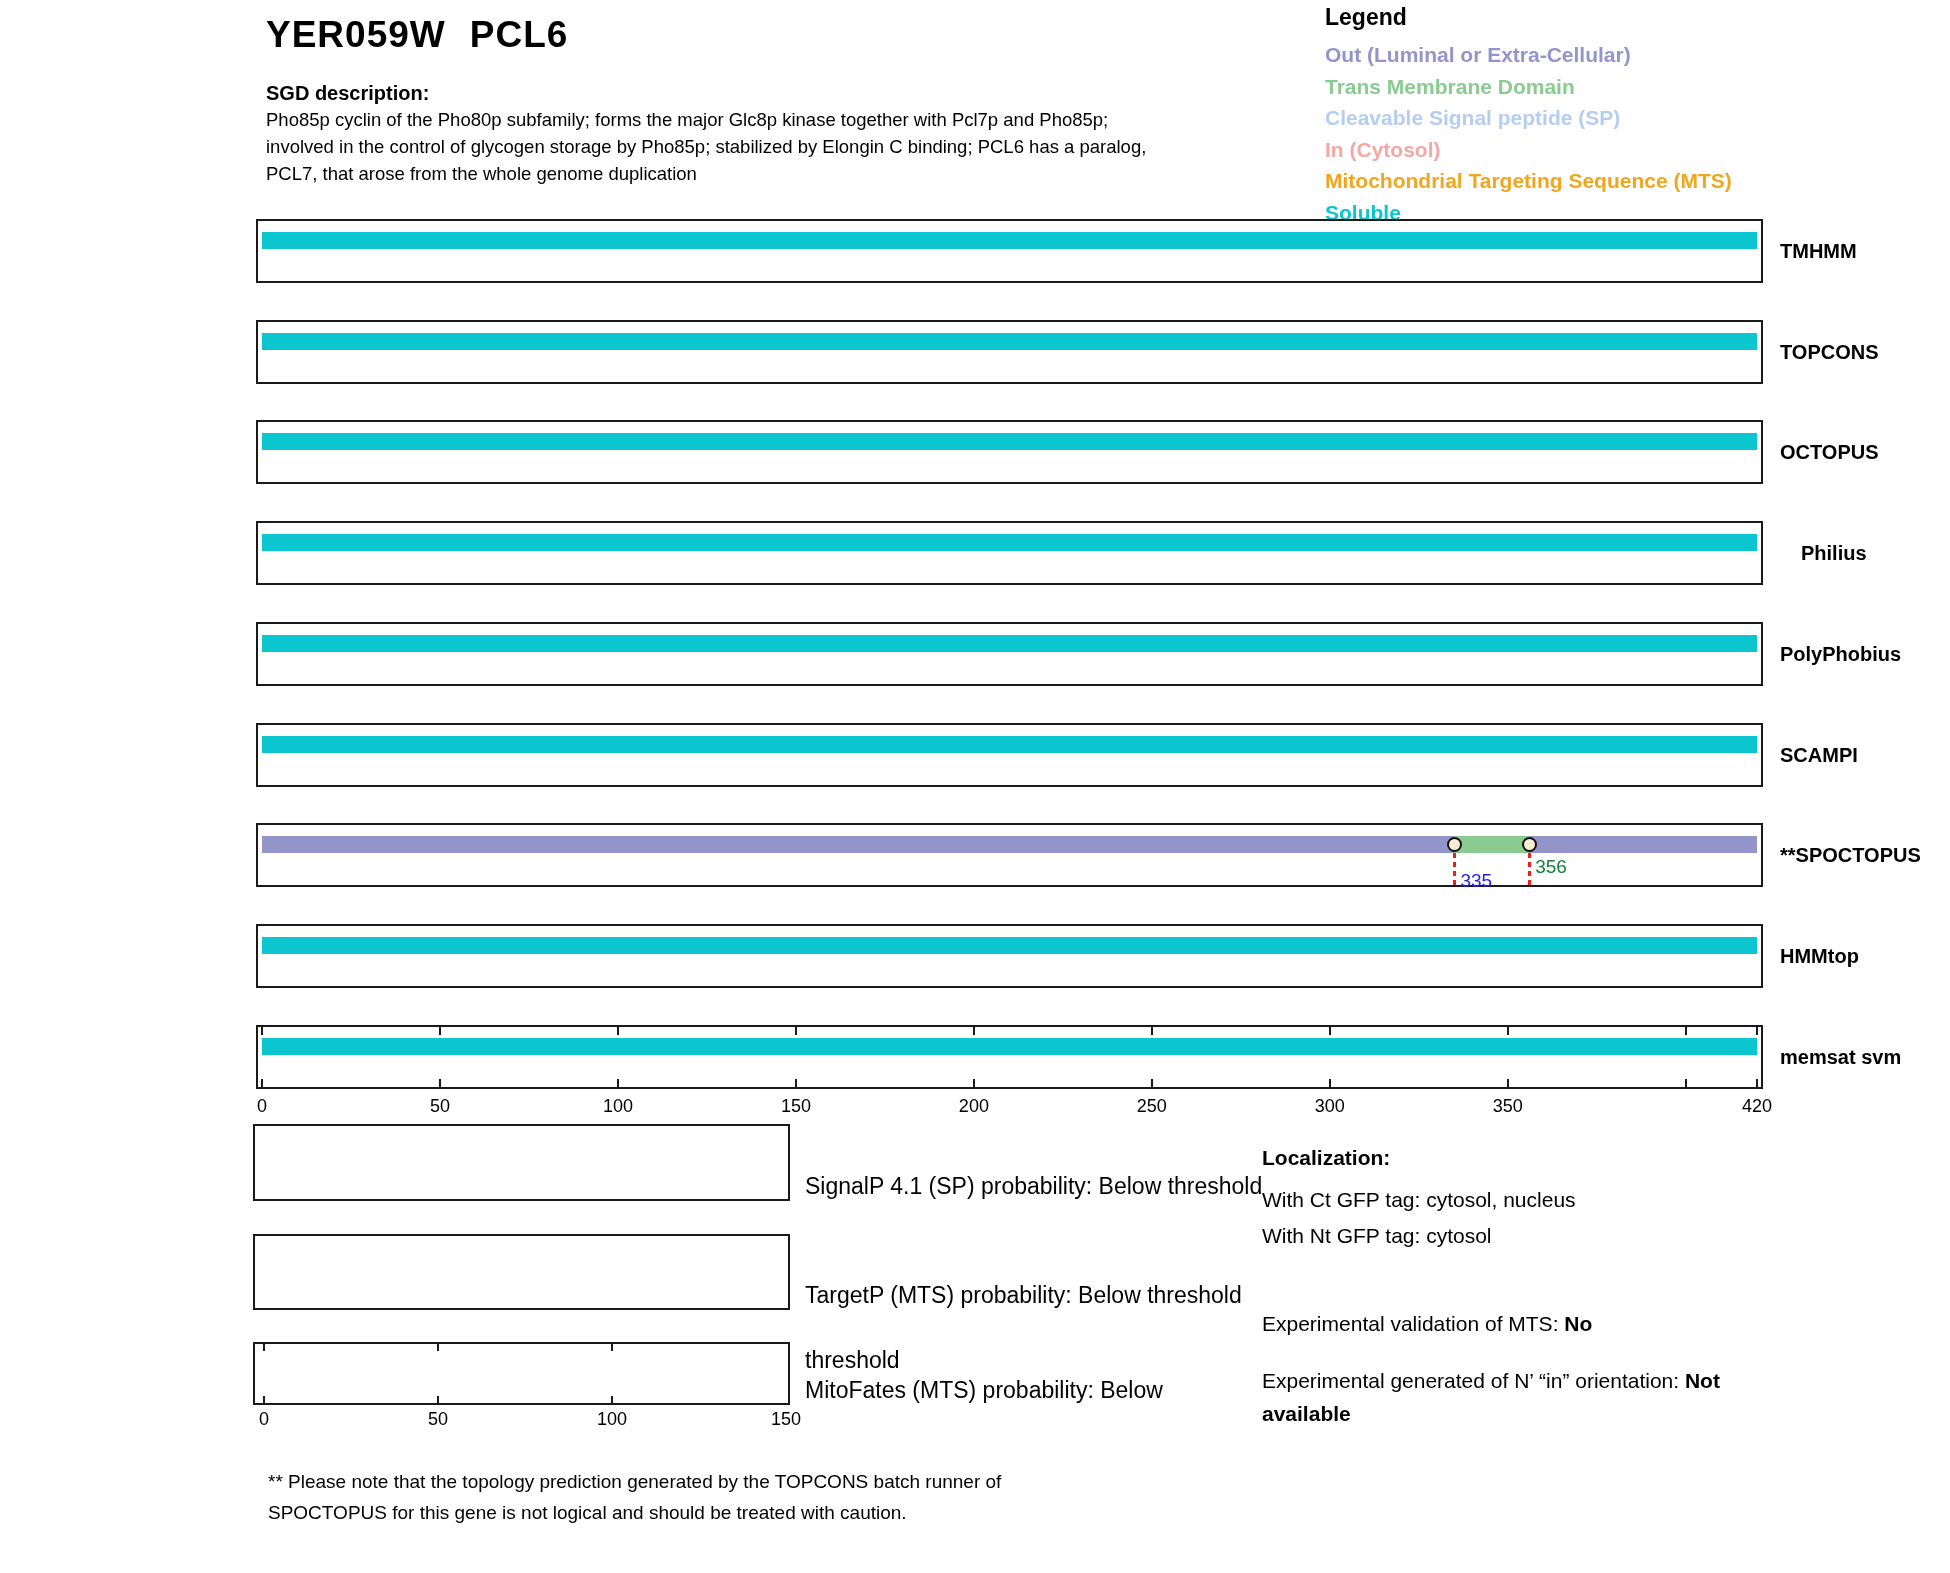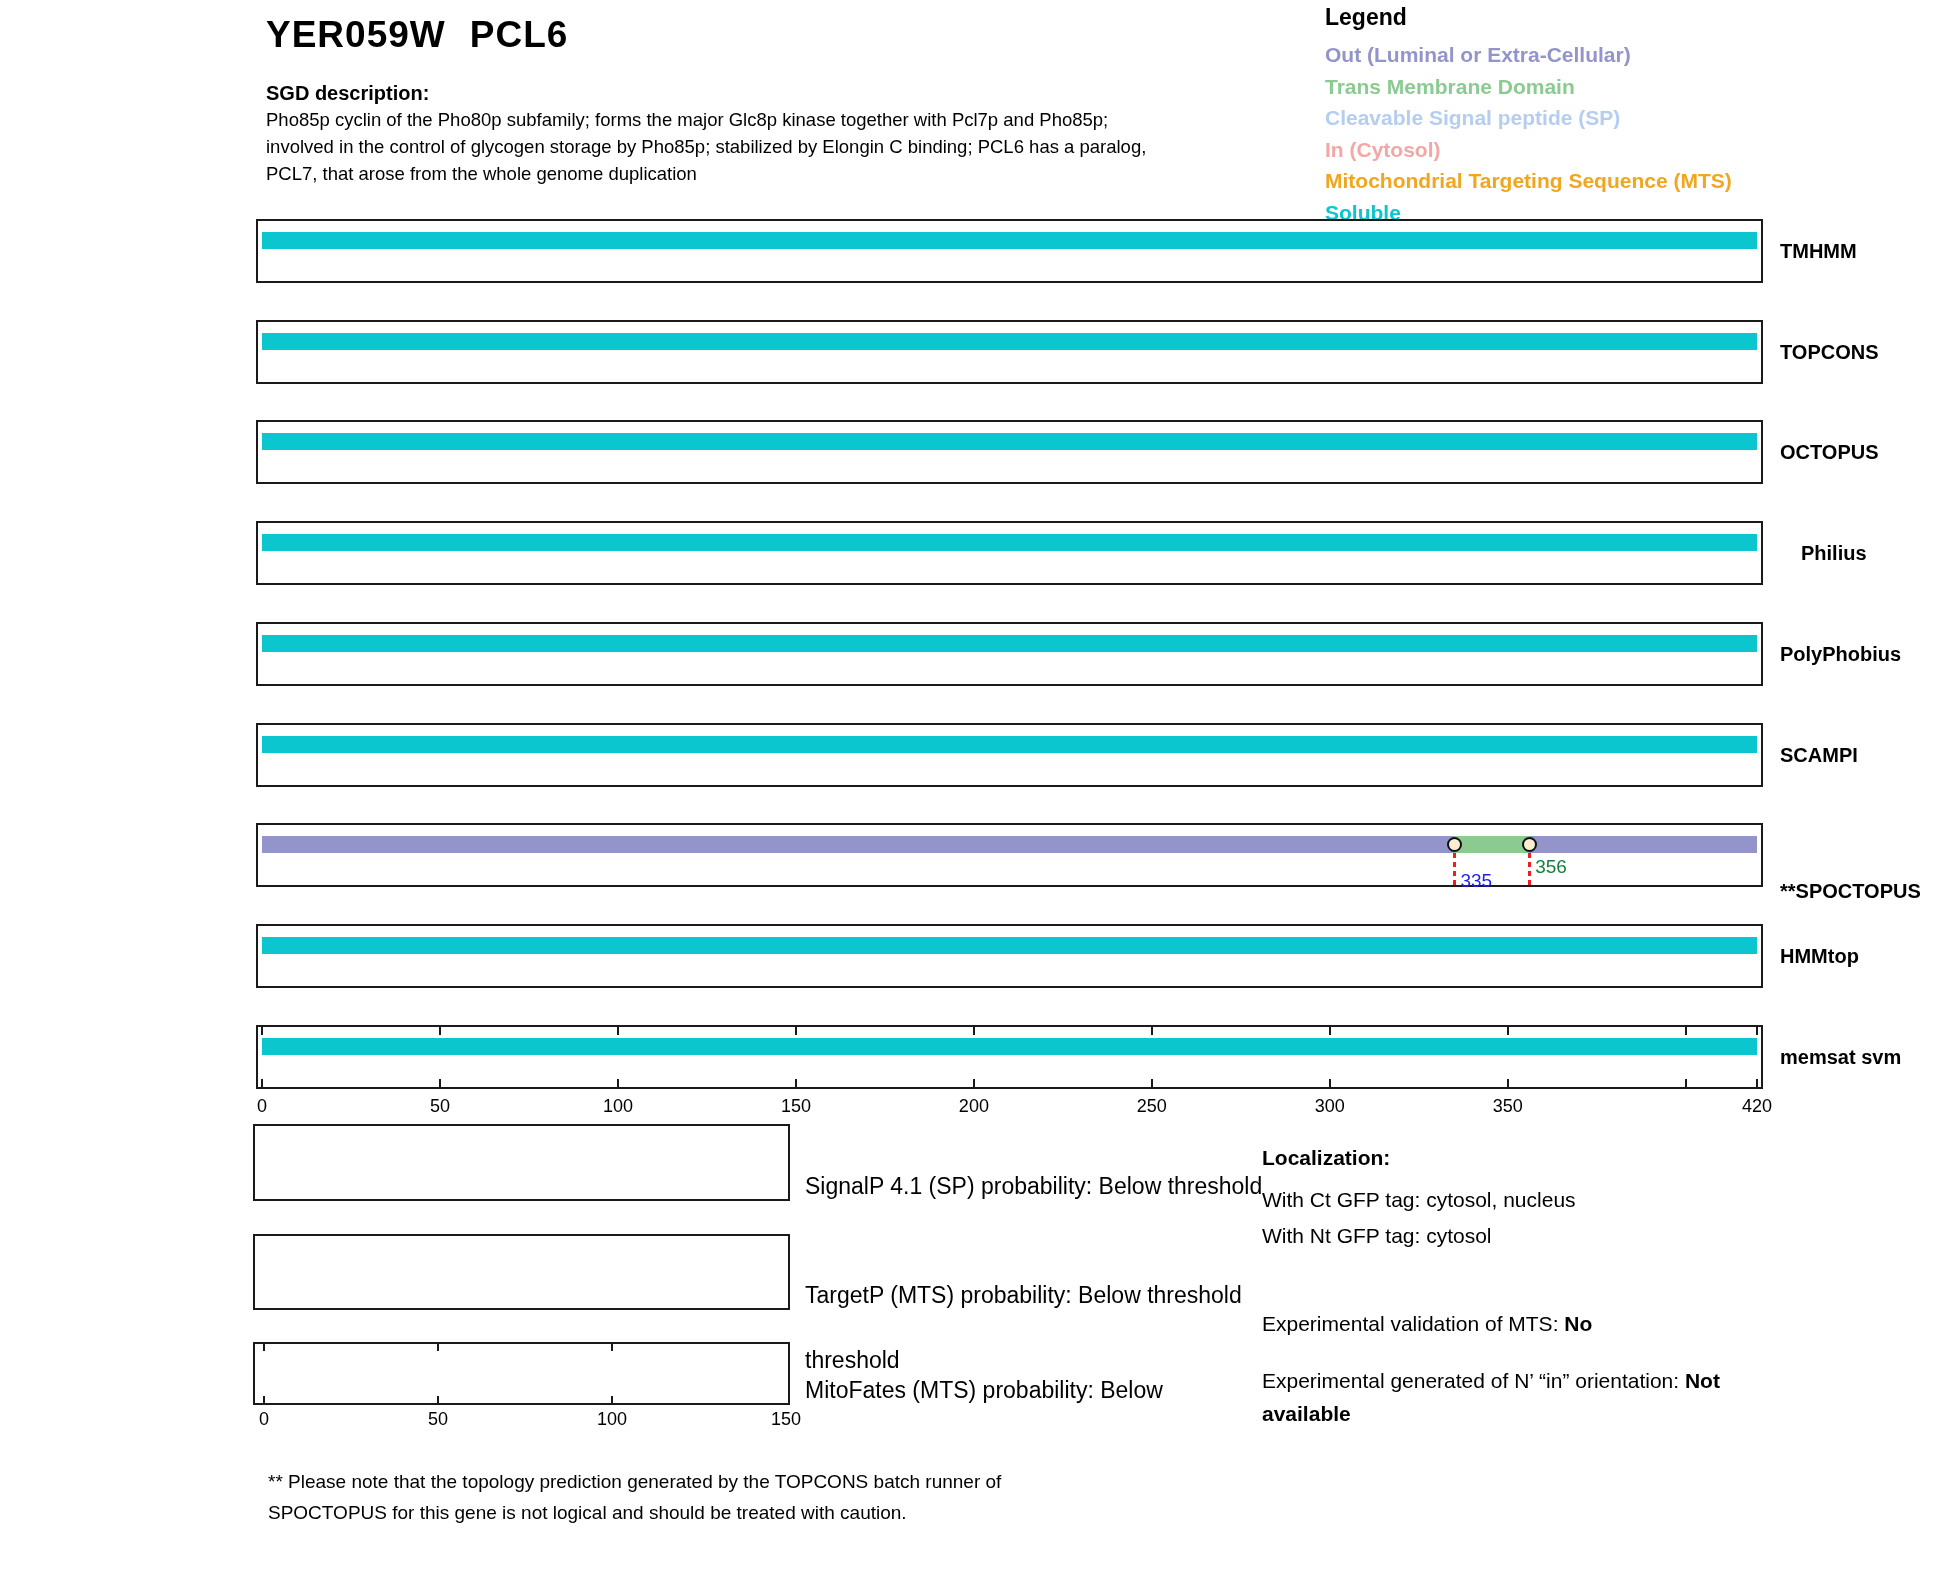--- a/index.html
+++ b/index.html
@@ -80,21 +80,21 @@
       <div class="track-box" style="left: 256px; top: 823px; width: 1507px; height: 64px;"></div>
       <div class="track-seg" style="left: 262px; top: 836px; width: 1192.44px; height: 17px; background: rgb(147, 148, 201);"></div>
       <div class="track-seg" style="left: 1454.44px; top: 836px; width: 74.75px; height: 17px; background: rgb(139, 203, 146);"></div>
       <div class="track-seg" style="left: 1529.19px; top: 836px; width: 227.81px; height: 17px; background: rgb(147, 148, 201);"></div>
       <div class="marker-line" style="left: 1453.44px; top: 853px; height: 33px; background: repeating-linear-gradient(rgb(239, 30, 30) 0px, rgb(239, 30, 30) 5px, transparent 5px, transparent 9px);"></div>
       <div class="marker-circle" style="left: 1446.94px; top: 837px; background: rgb(250, 238, 210); border: 2.5px solid rgb(17, 17, 17);"></div>
       <div class="marker-label" style="left: 1460.44px; top: 870px; color: rgb(30, 30, 234);">335</div>
       <div class="marker-line" style="left: 1528.19px; top: 853px; height: 33px; background: repeating-linear-gradient(rgb(239, 30, 30) 0px, rgb(239, 30, 30) 5px, transparent 5px, transparent 9px);"></div>
       <div class="marker-circle" style="left: 1521.69px; top: 837px; background: rgb(250, 238, 210); border: 2.5px solid rgb(17, 17, 17);"></div>
       <div class="marker-label" style="left: 1535.19px; top: 856px; color: #15803d;">356</div>
-      <div class="track-label" style="left: 1780px; top: 844px; margin-top: 36px;">**SPOCTOPUS</div>
+      <div class="track-label" style="left: 1780px; top: 844px;">**SPOCTOPUS</div>
       <div class="track-box" style="left: 256px; top: 924px; width: 1507px; height: 64px;"></div>
       <div class="track-seg" style="left: 262px; top: 937px; width: 1495px; height: 17px; background: rgb(11, 198, 206);"></div>
       <div class="track-label" style="left: 1780px; top: 945px;">HMMtop</div>
       <div class="track-box" style="left: 256px; top: 1025px; width: 1507px; height: 64px;"></div>
       <div class="track-seg" style="left: 262px; top: 1038px; width: 1495px; height: 17px; background: rgb(11, 198, 206);"></div>
       <div class="tick" style="left: 261px; top: 1027px; height: 8px;"></div>
       <div class="tick" style="left: 261px; top: 1079px; height: 8px;"></div>
       <div class="tick" style="left: 438.976px; top: 1027px; height: 8px;"></div>
       <div class="tick" style="left: 438.976px; top: 1079px; height: 8px;"></div>
       <div class="tick" style="left: 616.952px; top: 1027px; height: 8px;"></div>

